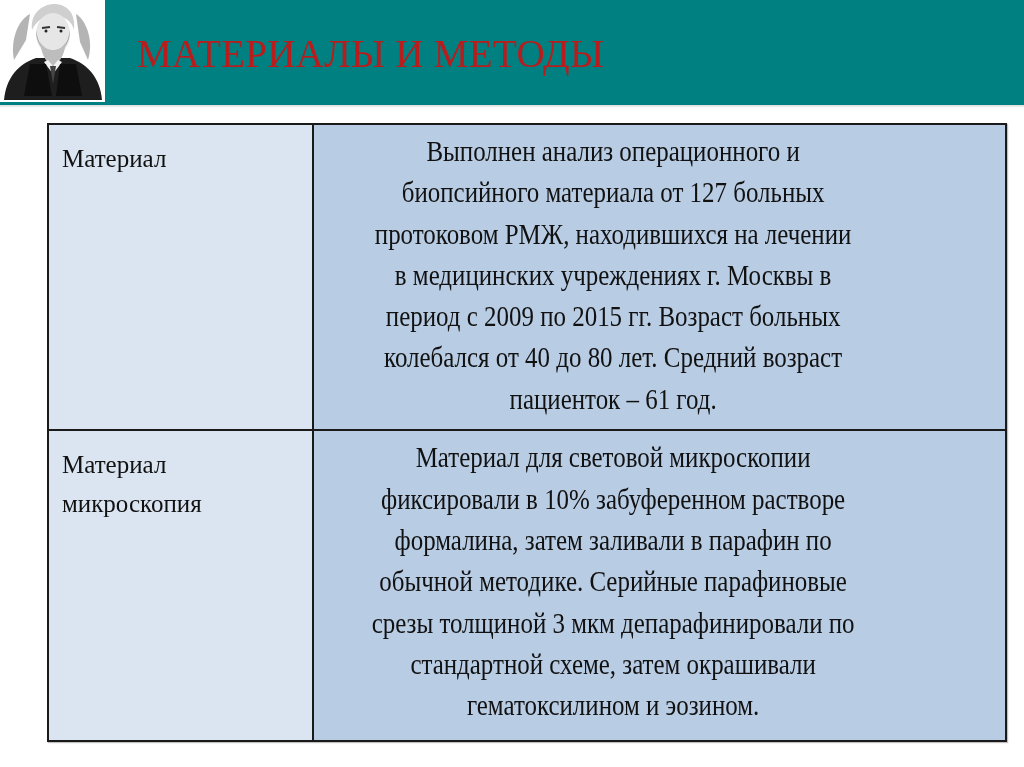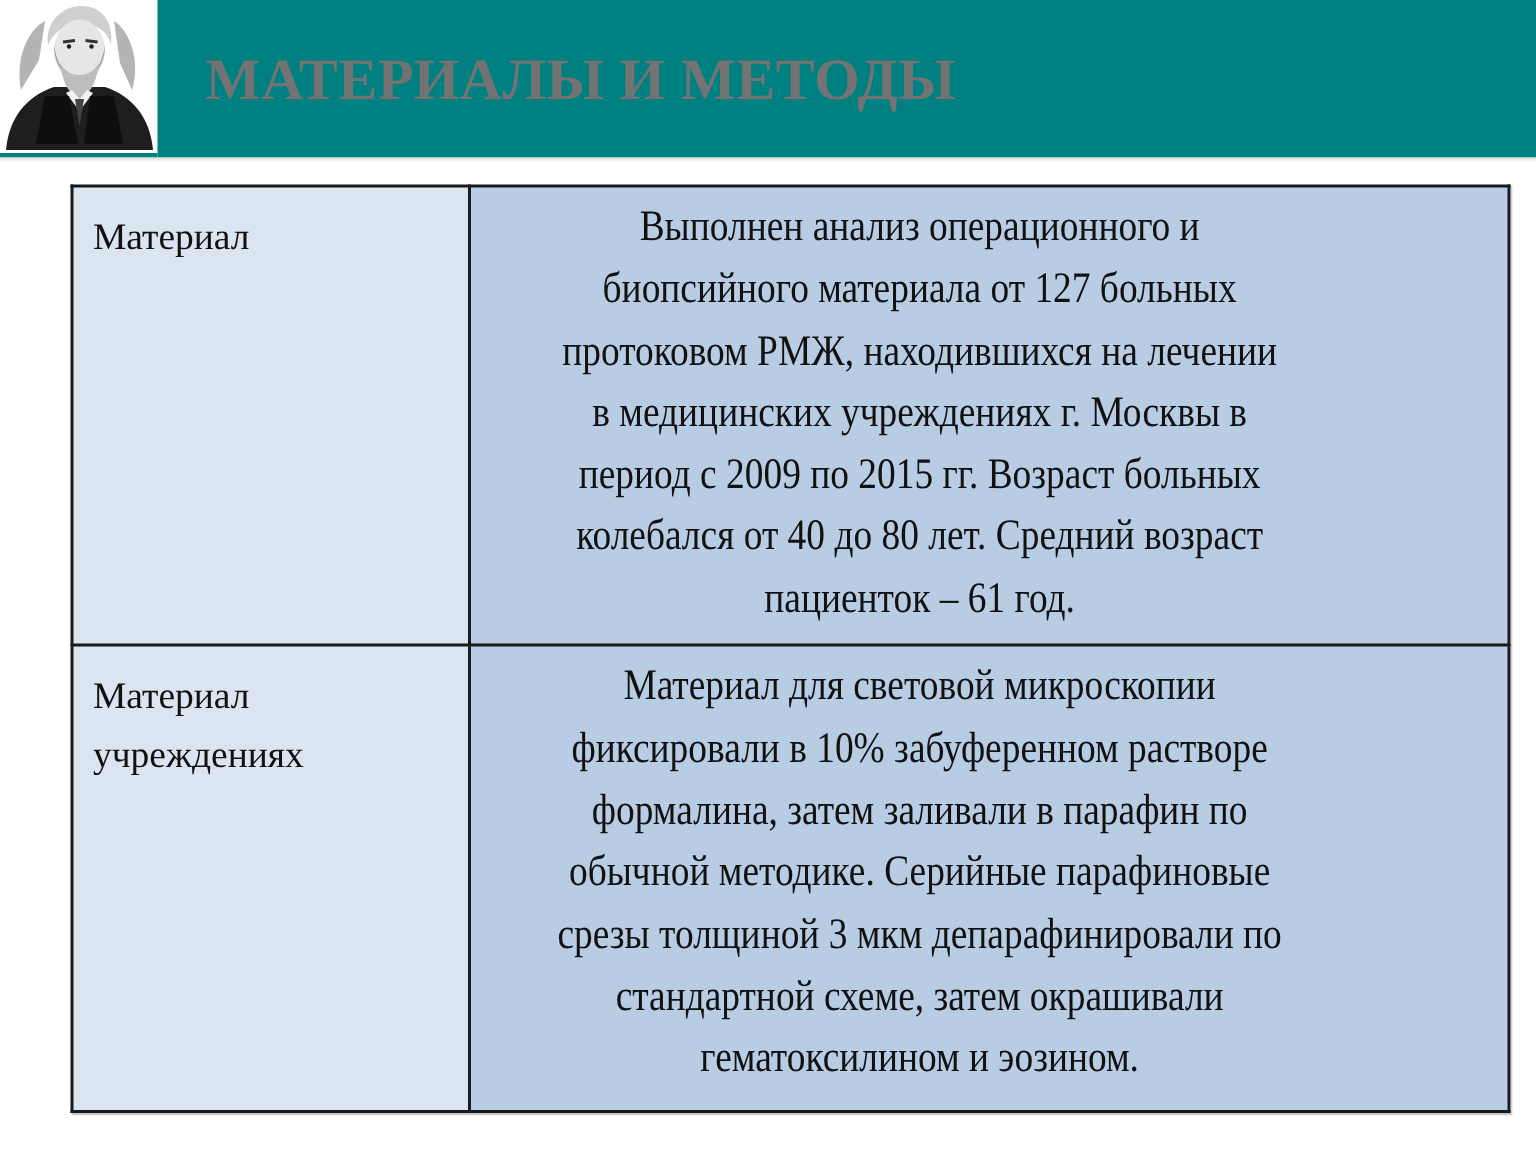--- a/index.html
+++ b/index.html
@@ -46,23 +46,23 @@
       top: 105px;
       width: 1024px;
       height: 3px;
       background: linear-gradient(#d9dcdc, #ffffff);
     }
     .page-title {
       position: absolute;
       left: 137px;
       top: 30px;
       margin: 0;
-      color: #737373;
+      color: #b91c1c;
       font-family: "Liberation Serif", "DejaVu Serif", serif;
-      font-weight: bold;
+      font-weight: normal;
       font-size: 39px;
       line-height: 48px;
       letter-spacing: 0.3px;
       white-space: nowrap;
     }
     .table-wrap {
       position: absolute;
       left: 47px;
       top: 123px;
       width: 960px;
@@ -167,21 +167,21 @@
           <span class="ln">период с 2009 по 2015 гг. Возраст больных</span>
           <span class="ln">колебался от 40 до 80 лет. Средний возраст</span>
           <span class="ln">пациенток – 61 год.</span>
         </div>
       </td>
     </tr>
     <tr class="row-2">
       <td class="label-cell">
         <span class="label-text">
           <span style="display:block">Материал</span>
-          <span style="display:block;margin-top:-2px">учреждениях</span>
+          <span style="display:block;margin-top:-2px">микроскопия</span>
         </span>
       </td>
       <td class="text-cell">
         <div class="body-text">
           <span class="ln">Материал  для световой микроскопии</span>
           <span class="ln">фиксировали в 10% забуференном растворе</span>
           <span class="ln">формалина, затем заливали в парафин по</span>
           <span class="ln">обычной методике. Серийные парафиновые</span>
           <span class="ln">срезы толщиной 3 мкм депарафинировали по</span>
           <span class="ln">стандартной схеме, затем окрашивали</span>

